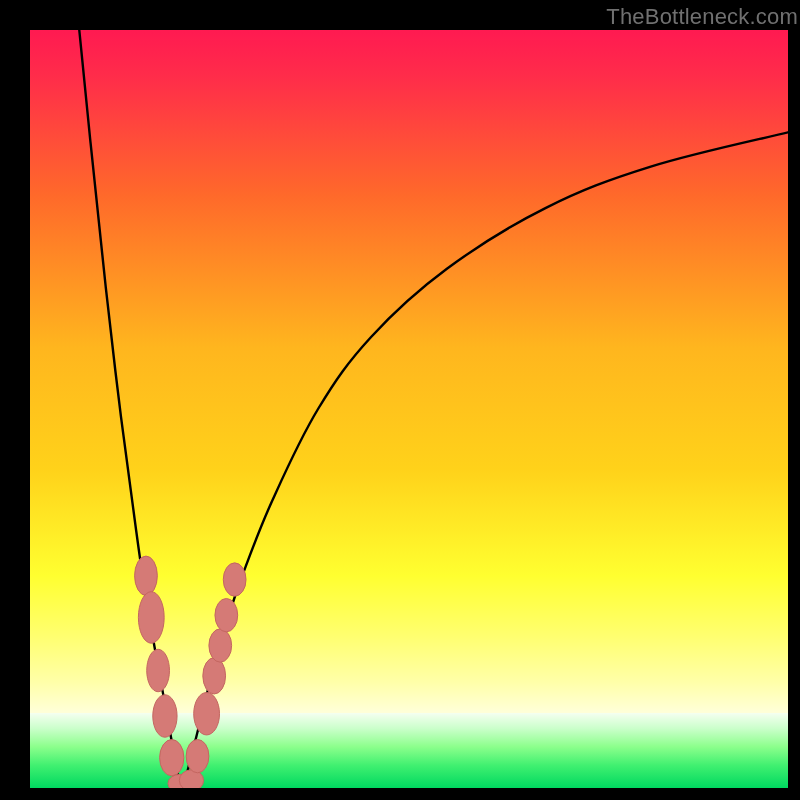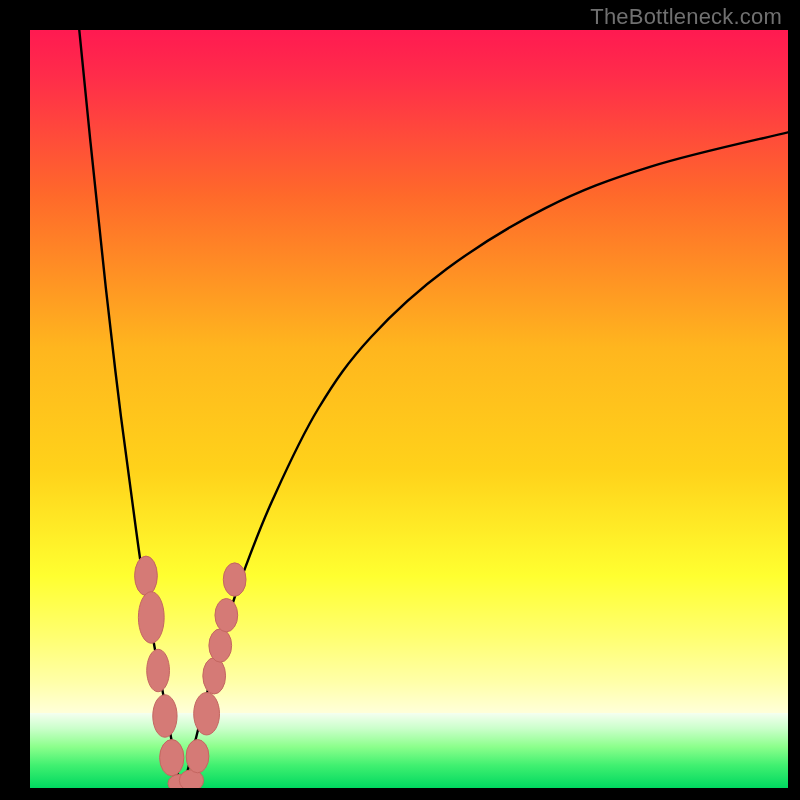--- a/index.html
+++ b/index.html
@@ -25,21 +25,21 @@
     height: 758px;
     overflow: hidden;
   }
   .gradient-bg {
     position: absolute;
     inset: 0;
   }
   .watermark {
     position: absolute;
     top: 4px;
-    right: 18px;
+    right: 2px;
     color: #707070;
     font-size: 22px;
     letter-spacing: 0.2px;
     font-weight: 400;
   }
   svg.curves {
     position: absolute;
     inset: 0;
   }
 </style>

